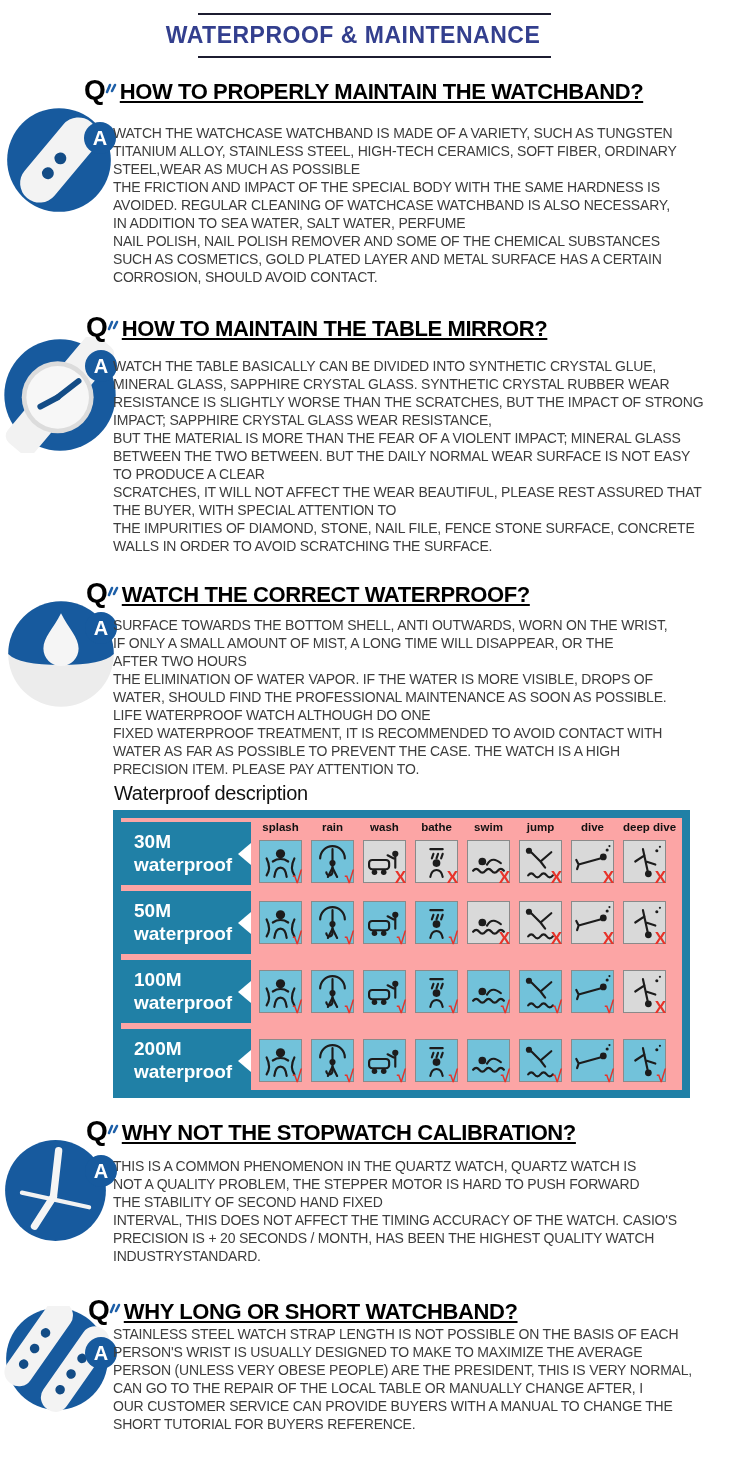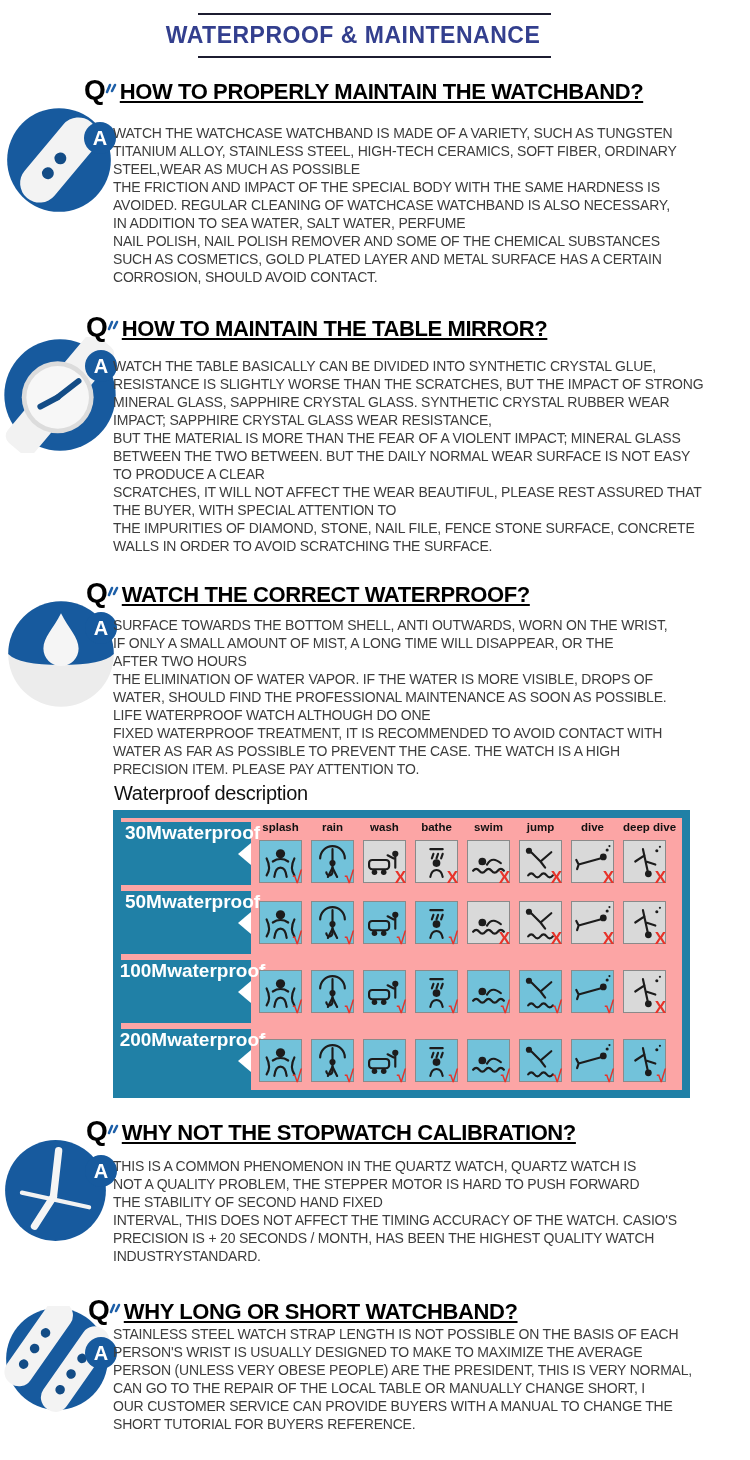--- a/index.html
+++ b/index.html
@@ -20,21 +20,21 @@
   .answer{position:absolute;left:113px;width:637px;color:#3d3d3d;font-size:14px;letter-spacing:-0.2px;}
   .ans-line{height:18px;line-height:18px;white-space:nowrap;}
   
   .wp-title{position:absolute;left:114px;top:782px;font-size:20px;font-weight:normal;color:#111;letter-spacing:-0.3px;}
   .wp-table{position:absolute;left:113px;top:810px;width:577px;height:288px;box-sizing:border-box;
             border:8px solid #2080a6;background:#fca5a5;}
   .wp-headers{position:absolute;left:138px;top:3px;display:flex;}
   .hcell{width:43px;margin-right:9px;text-align:center;font-size:11.5px;font-weight:bold;color:#111;white-space:nowrap;}
   .wp-rows{position:absolute;left:0;top:4px;right:0;}
   .wp-row{display:flex;height:63px;margin-bottom:6px;}
-  .wp-label{position:relative;width:130px;background:#2080a6;color:#fff;display:flex;
+  .wp-label{position:relative;width:130px;background:#2080a6;color:#fff;display:flex;flex-direction:column;
             justify-content:center;padding-left:13px;box-sizing:border-box;flex:0 0 130px;}
   .wp-label:after{content:"";position:absolute;right:0;top:50%;margin-top:-11px;width:0;height:0;
             border-top:11px solid transparent;border-bottom:11px solid transparent;border-right:13px solid #fff;}
   .wp-label span{font-size:19px;font-weight:bold;line-height:1.18;}
   .wp-cells{display:flex;align-items:center;padding-left:8px;}
   .wp-row.first .wp-cells{align-items:flex-end;padding-bottom:2px;}
   .cell{position:relative;width:43px;height:43px;box-sizing:border-box;border:1px solid #8a8a8a;
         margin-right:9px;background:#d9d9d9;}
   .cell.ok{background:#72c2da;}
   .cell svg{position:absolute;left:2px;top:2px;}
@@ -104,22 +104,22 @@
           </svg>
       </span>
     </span>
     <span class="q-head">HOW TO MAINTAIN THE TABLE MIRROR?</span>
   </div>
   <div class="a-badge" style="left:85px;top:350px">
       <span>A</span>
     </div>
   <div class="answer" style="top:357px">
       <div class="ans-line">WATCH THE TABLE BASICALLY CAN BE DIVIDED INTO SYNTHETIC CRYSTAL GLUE,</div>
+      <div class="ans-line">MINERAL GLASS, SAPPHIRE CRYSTAL GLASS. SYNTHETIC CRYSTAL RUBBER WEAR</div>
       <div class="ans-line">RESISTANCE IS SLIGHTLY WORSE THAN THE SCRATCHES, BUT THE IMPACT OF STRONG</div>
-      <div class="ans-line">MINERAL GLASS, SAPPHIRE CRYSTAL GLASS. SYNTHETIC CRYSTAL RUBBER WEAR</div>
       <div class="ans-line">IMPACT; SAPPHIRE CRYSTAL GLASS WEAR RESISTANCE,</div>
       <div class="ans-line">BUT THE MATERIAL IS MORE THAN THE FEAR OF A VIOLENT IMPACT; MINERAL GLASS</div>
       <div class="ans-line">BETWEEN THE TWO BETWEEN. BUT THE DAILY NORMAL WEAR SURFACE IS NOT EASY</div>
       <div class="ans-line">TO PRODUCE A CLEAR</div>
       <div class="ans-line">SCRATCHES, IT WILL NOT AFFECT THE WEAR BEAUTIFUL, PLEASE REST ASSURED THAT</div>
       <div class="ans-line">THE BUYER, WITH SPECIAL ATTENTION TO</div>
       <div class="ans-line">THE IMPURITIES OF DIAMOND, STONE, NAIL FILE, FENCE STONE SURFACE, CONCRETE</div>
       <div class="ans-line">WALLS IN ORDER TO AVOID SCRATCHING THE SURFACE.</div>
     </div>
 
@@ -386,18 +386,18 @@
     </span>
     <span class="q-head">WHY LONG OR SHORT WATCHBAND?</span>
   </div>
   <div class="a-badge" style="left:85px;top:1337px">
       <span>A</span>
     </div>
   <div class="answer" style="top:1325px">
       <div class="ans-line">STAINLESS STEEL WATCH STRAP LENGTH IS NOT POSSIBLE ON THE BASIS OF EACH</div>
       <div class="ans-line">PERSON'S WRIST IS USUALLY DESIGNED TO MAKE TO MAXIMIZE THE AVERAGE</div>
       <div class="ans-line">PERSON (UNLESS VERY OBESE PEOPLE) ARE THE PRESIDENT, THIS IS VERY NORMAL,</div>
-      <div class="ans-line">CAN GO TO THE REPAIR OF THE LOCAL TABLE OR MANUALLY CHANGE SHORT, I</div>
+      <div class="ans-line">CAN GO TO THE REPAIR OF THE LOCAL TABLE OR MANUALLY CHANGE AFTER, I</div>
       <div class="ans-line">OUR CUSTOMER SERVICE CAN PROVIDE BUYERS WITH A MANUAL TO CHANGE THE</div>
       <div class="ans-line">SHORT TUTORIAL FOR BUYERS REFERENCE.</div>
     </div>
 
 </div>
 
 </body></html>

